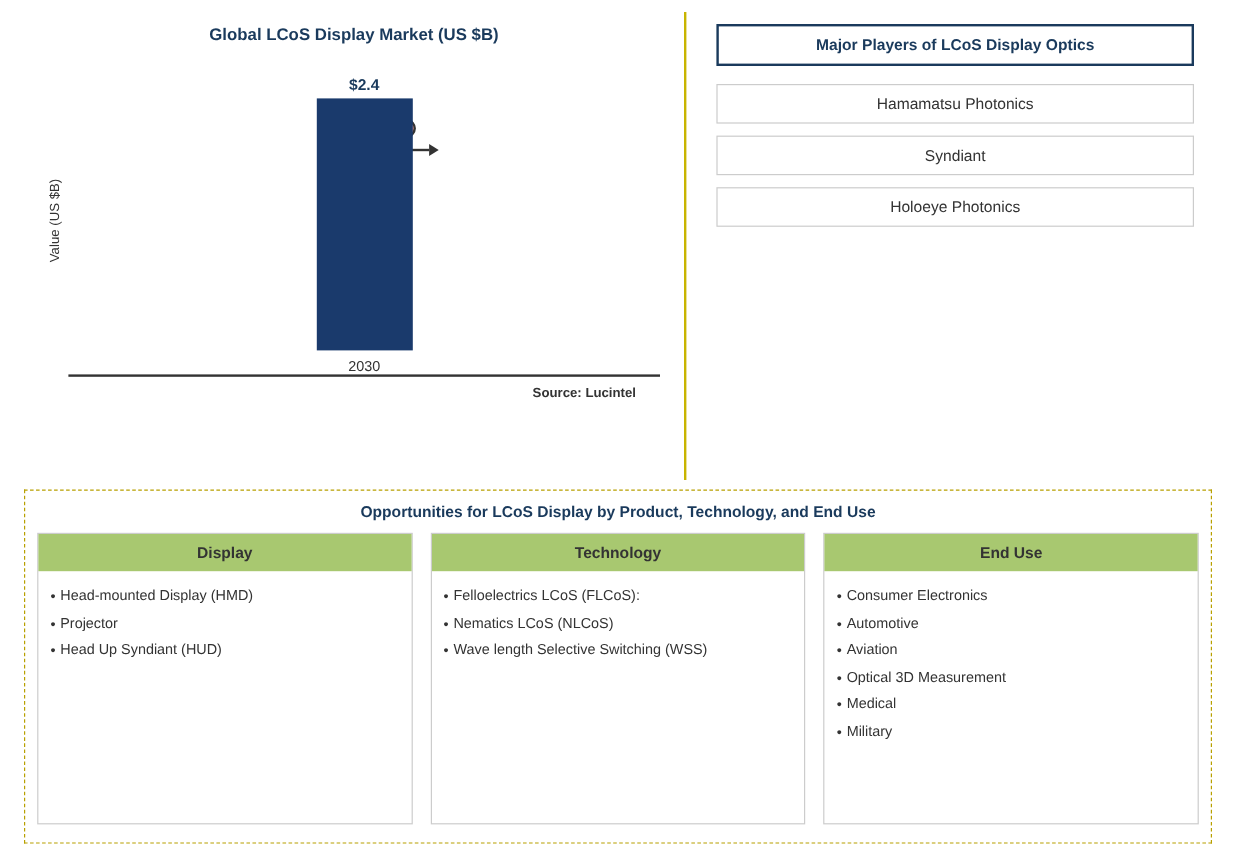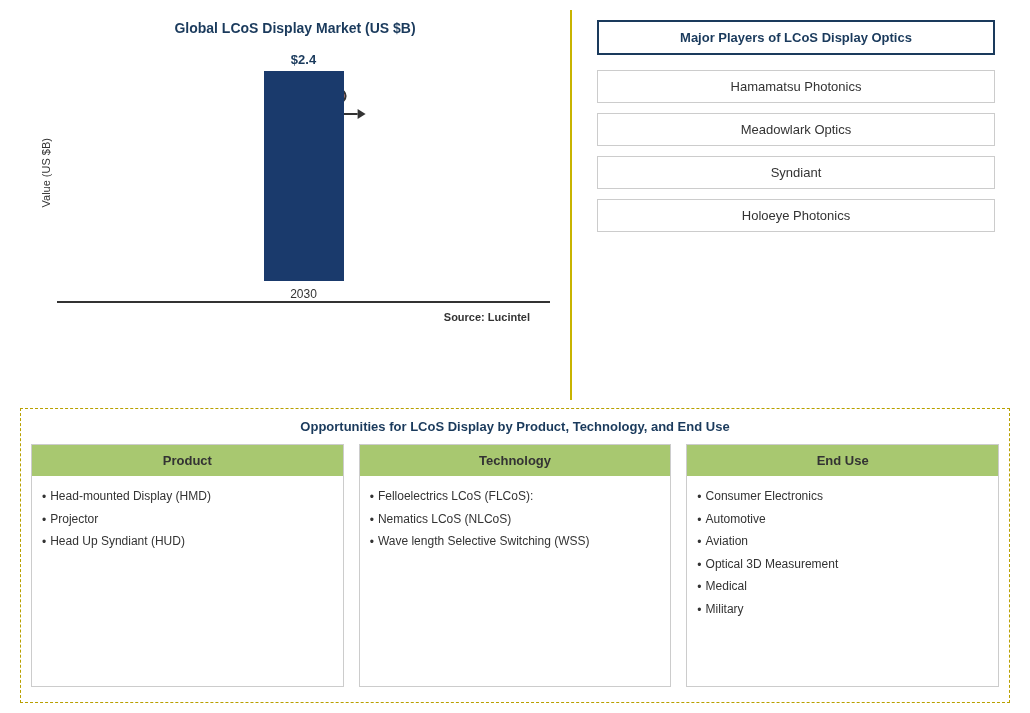--- a/index.html
+++ b/index.html
@@ -29,21 +29,21 @@
       flex-direction: column;
       align-items: center;
       padding: 10px 10px 10px 20px;
       position: relative;
     }
 
     .chart-title {
       font-size: 14px;
       font-weight: bold;
       color: #1a3a5c;
-      margin-bottom: 7px;
+      margin-bottom: 18px;
       text-align: right;
     }
 
     .chart-wrapper {
       display: flex;
       flex-direction: row;
       align-items: flex-end;
       width: 100%;
       height: 260px;
       position: relative;
@@ -285,32 +285,31 @@
       </div>
     </div>
     <div class="source-text">Source: Lucintel</div>
   </div>
 
   <div class="vertical-divider"></div>
 
   <div class="players-area">
     <div class="players-title">Major Players of LCoS Display Optics</div>
     <div class="player-box">Hamamatsu Photonics</div>
-    <div class="player-box">Meadowlark Optics</div>
     <div class="player-box">Syndiant</div>
     <div class="player-box">Holoeye Photonics</div>
   </div>
 </div>
 
 <div class="bottom-section">
   <div class="bottom-title">Opportunities for LCoS Display by Product, Technology, and End Use</div>
   <div class="opportunities-grid">
 
     <div class="opp-column">
-      <div class="opp-header">Product</div>
+      <div class="opp-header">Display</div>
       <div class="opp-content">
         <div class="opp-item">
           <span class="bullet">•</span>
           <span>Head-mounted Display (HMD)</span>
         </div>
         <div class="opp-item">
           <span class="bullet">•</span>
           <span>Projector</span>
         </div>
         <div class="opp-item">

